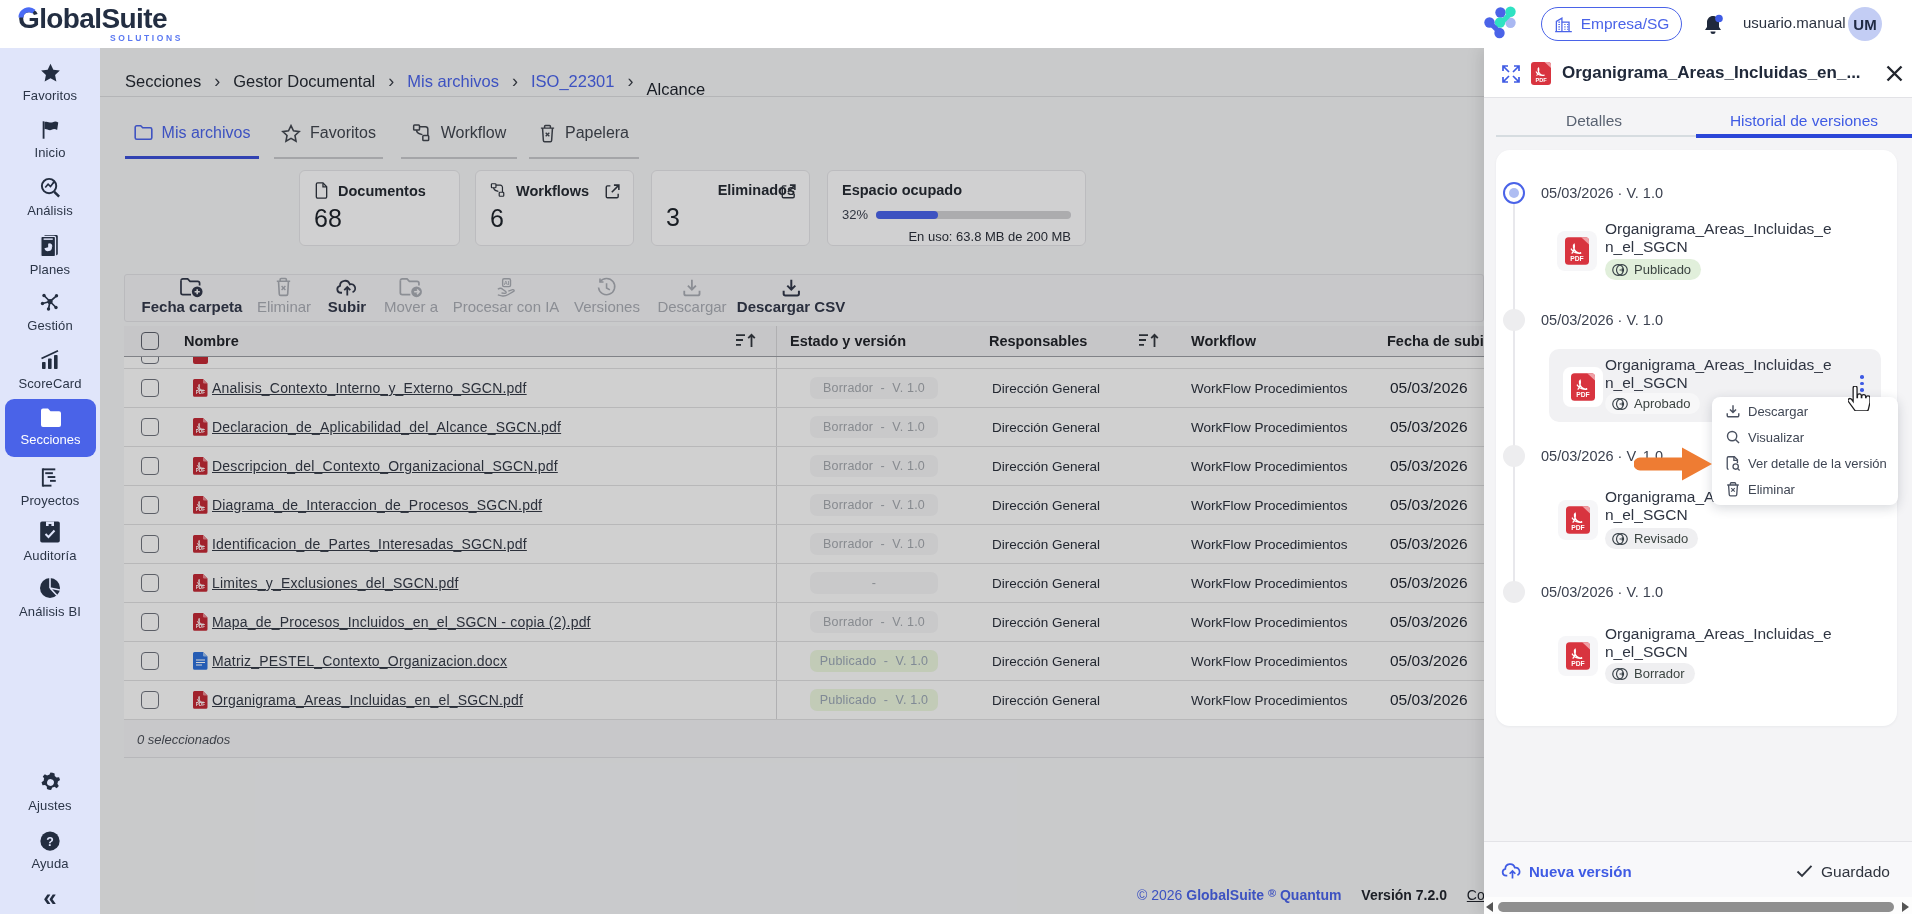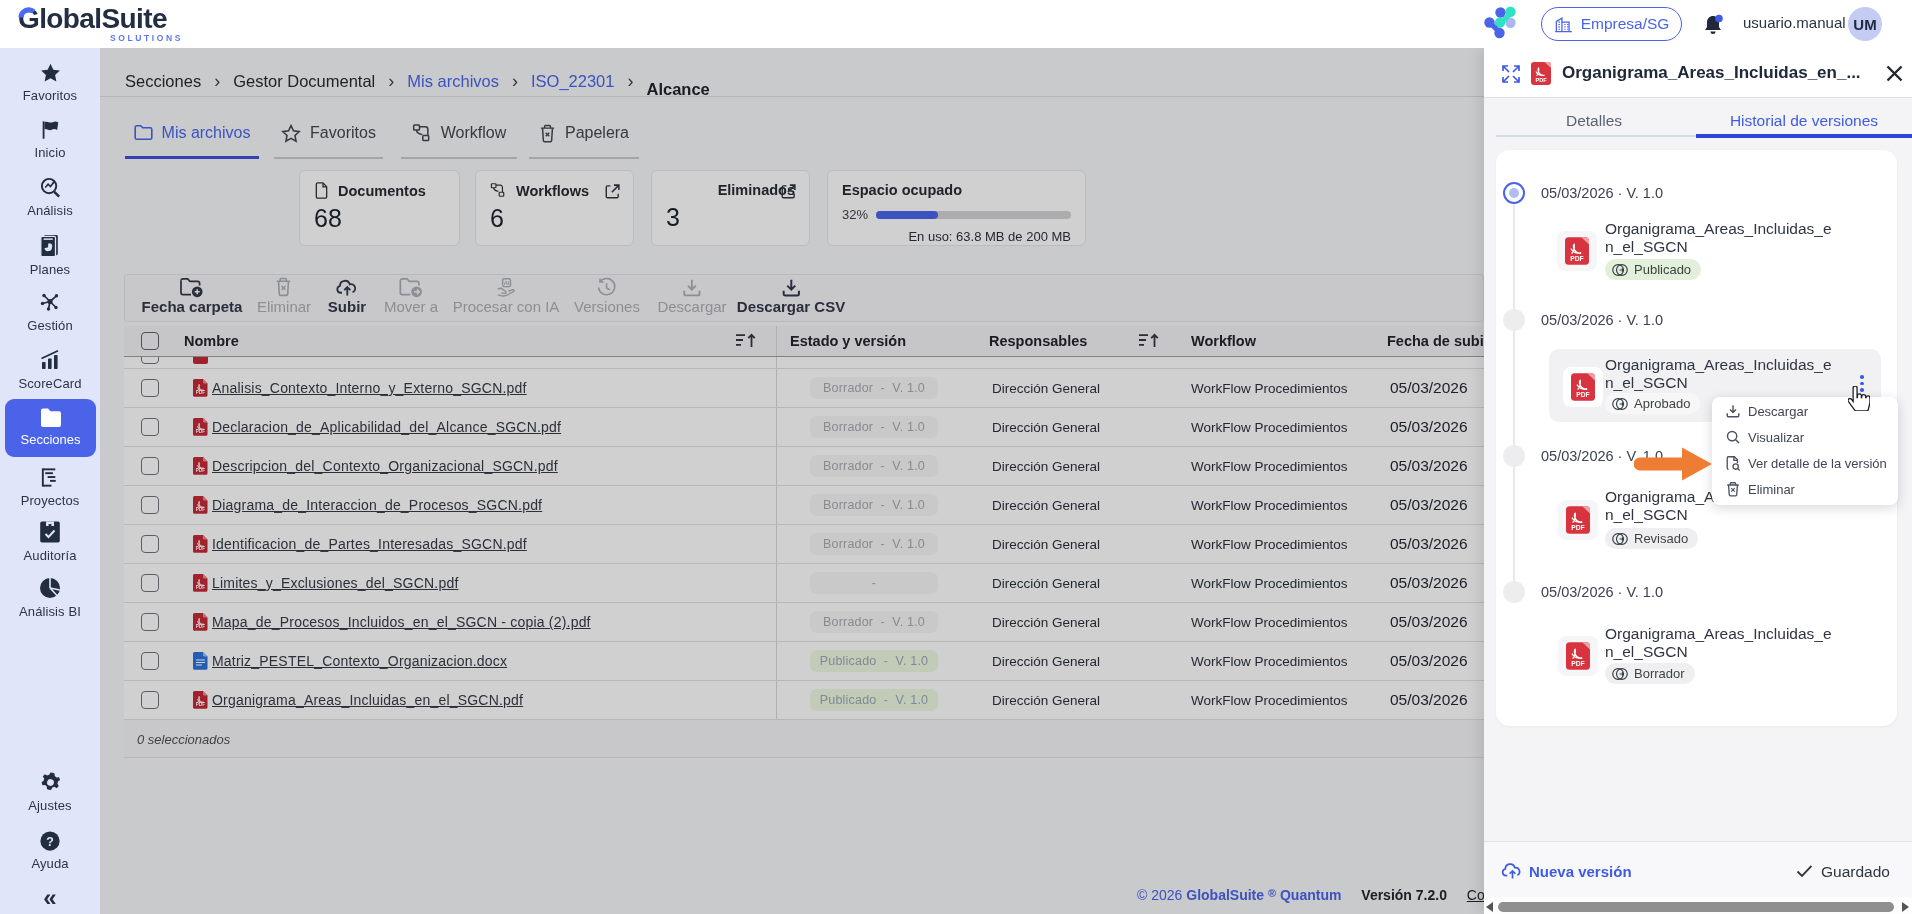--- a/index.html
+++ b/index.html
@@ -56,21 +56,21 @@
     <div style="position:absolute;left:0;top:0;width:1384px;height:49px;border-bottom:1px solid #d9dadd;"></div>
     <div class="abs" style="left:25px;top:16px;font-size:16.5px;color:#262b33;display:flex;gap:13px;align-items:center;">
       <span>Secciones</span>
         <span class="bsep">›</span>
         <span>Gestor Documental</span>
         <span class="bsep">›</span>
       <span style="color:#4a63e8;">Mis archivos</span>
         <span class="bsep">›</span>
         <span style="color:#4a63e8;">ISO_22301</span>
         <span class="bsep">›</span>
-      <span style="font-weight:700;color:#1d222b;margin-top:16px;">Alcance</span>
+      <span style="font-weight:400;color:#1d222b;margin-top:16px;">Alcance</span>
     </div>
 
     <div class="abs" style="left:25px;top:63px;height:48px;display:flex;">
       <div class="ctab" style="color:#4a63e8;border-bottom:3px solid #3b50d6;width:134px;">
         <svg width="19" height="17" viewBox="0 0 24 21" fill="none" stroke="#4a63e8" stroke-width="2">
             <path d="M1.5 4 a2 2 0 0 1 2 -2 h5 l2.5 2.6 H20.5 a2 2 0 0 1 2 2 V17 a2 2 0 0 1 -2 2 H3.5 a2 2 0 0 1 -2 -2 z"></path>
           </svg>
         <span>Mis archivos</span>
       </div>
       <div style="width:15px"></div>

